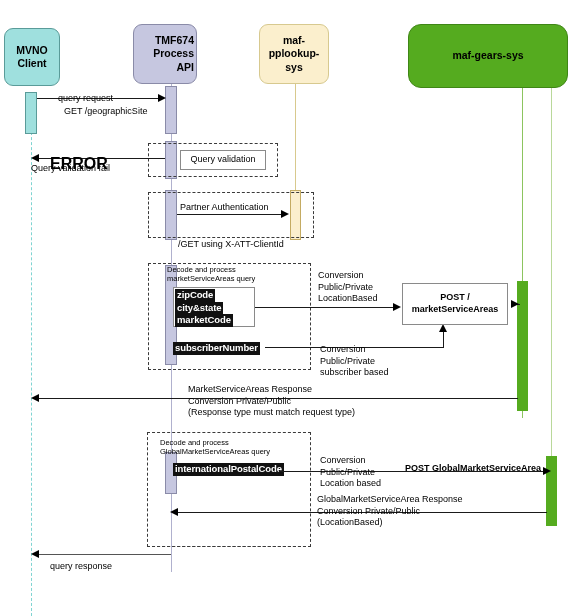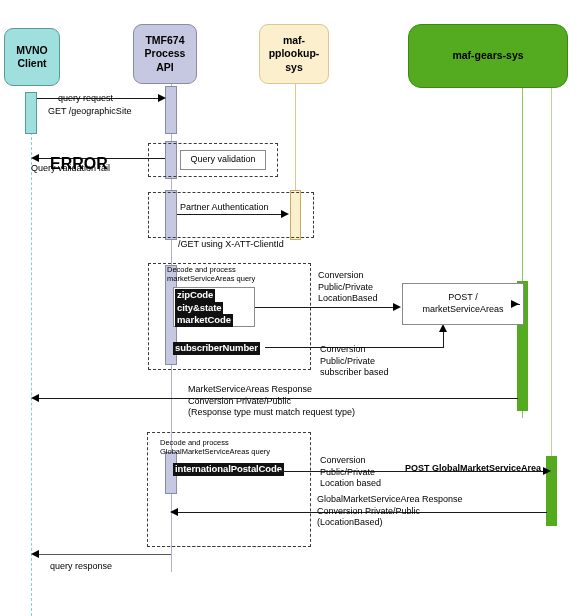--- a/index.html
+++ b/index.html
@@ -43,21 +43,21 @@
   <div class="ll-line" style="left:31px;top:92px;height:524px;border-left-color:#7fd4d2;border-left-style:dashed;"></div>
   <div class="ll-line" style="left:171px;top:84px;height:488px;border-left-color:#b0b1ce;border-left-style:solid;"></div>
   <div class="ll-line" style="left:295px;top:84px;height:126px;border-left-color:#d8c98d;border-left-style:solid;"></div>
   <div class="ll-line" style="left:522px;top:88px;height:330px;border-left-color:#8cc45f;border-left-style:solid;"></div>
   <div class="ll-line" style="left:551px;top:88px;height:438px;border-left-color:#b9d89a;border-left-style:solid;"></div>
 
   <div class="lifeline-box" style="left:4px;top:28px;width:56px;height:58px;background:#9fe0de;border-color:#5a9b99;">
     <span style="white-space: pre-line;">MVNO Client</span>
   </div>
 
-  <div class="lifeline-box" style="left:133px;top:24px;width:64px;height:60px;background:#c6c7e0;border-color:#8a8ba8;">
+  <div class="lifeline-box" style="left:133px;top:24px;width:64px;height:60px;background:#c6c7e0;border-color:#8a8ba8;text-align:right;">
     <span style="white-space: pre-line;">TMF674
 Process API</span>
   </div>
 
   <div class="lifeline-box" style="left:259px;top:24px;width:70px;height:60px;background:#fbefcd;border-color:#d7c98f;justify-content:flex-end;">
     <span style="white-space: pre-line;">maf-
 pplookup-sys</span>
   </div>
 
   <div class="lifeline-box" style="left:408px;top:24px;width:160px;height:64px;background:#55ab1f;border-color:#3f8616;border-radius:13px;">
@@ -105,21 +105,21 @@
 Public/Private
 LocationBased</div>
 
   <div class="arrow-line" style="left:265px;top:347px;width:178px;"></div>
   <div class="vline" style="left:443px;top:330px;height:18px;"></div>
   <div class="ahead up" style="left:439px;top:324px;"></div>
   <div class="lbl" style="left: 320px; top: 344px; width: 88px; white-space: pre-line;">Conversion
 Public/Private
 subscriber based</div>
 
-  <div class="wbox" style="left:402px;top:283px;width:122px;height:42px;">
+  <div class="wbox" style="left:402px;top:283px;width:106px;height:42px;font-weight:bold;">
     <span style="white-space:pre-line;">POST /
 marketServiceAreas</span>
   </div>
   <div class="arrow-line" style="left:512px;top:304px;width:8px;"></div>
   <div class="ahead right" style="left:511px;top:300px;"></div>
 
   <div class="arrow-line" style="left:34px;top:398px;width:484px;"></div>
   <div class="ahead left" style="left:31px;top:394px;"></div>
   <div class="lbl" style="left: 188px; top: 384px; width: 230px; white-space: pre-line;">MarketServiceAreas Response
 Conversion Private/Public
@@ -140,21 +140,21 @@
 
   <div class="arrow-line" style="left:173px;top:512px;width:374px;"></div>
   <div class="ahead left" style="left:170px;top:508px;"></div>
   <div class="lbl" style="left: 317px; top: 494px; width: 208px; white-space: pre-line;">GlobalMarketServiceArea Response
 Conversion Private/Public
 (LocationBased)</div>
 
   <div class="arrow-line" style="left:37px;top:98px;width:126px;"></div>
   <div class="ahead right" style="left:158px;top:94px;"></div>
   <div class="lbl" style="left: 58px; top: 93px; width: 104px; white-space: pre-line;">query request</div>
-  <div class="lbl" style="left: 48px; top: 106px; width: 116px; white-space: pre-line;">GET /geographicSite</div>
+  <div class="lbl" style="left: 64px; top: 106px; width: 116px; white-space: pre-line;">GET /geographicSite</div>
 
   <div class="arrow-line" style="left:34px;top:158px;width:131px;"></div>
   <div class="ahead left" style="left:31px;top:154px;"></div>
   <div class="lbl b" style="left: 50px; top: 154px; width: 100px; font-size: 16px; white-space: pre-line;">ERROR</div>
   <div class="lbl" style="left: 31px; top: 163px; width: 114px; white-space: pre-line;">Query validation fail</div>
 
   <div class="arrow-line thick" style="left:37px;top:554px;width:134px;border-top-color:#555;"></div>
   <div class="ahead left" style="left:31px;top:550px;"></div>
   <div class="lbl" style="left: 50px; top: 561px; width: 110px; white-space: pre-line;">query response</div>
 

